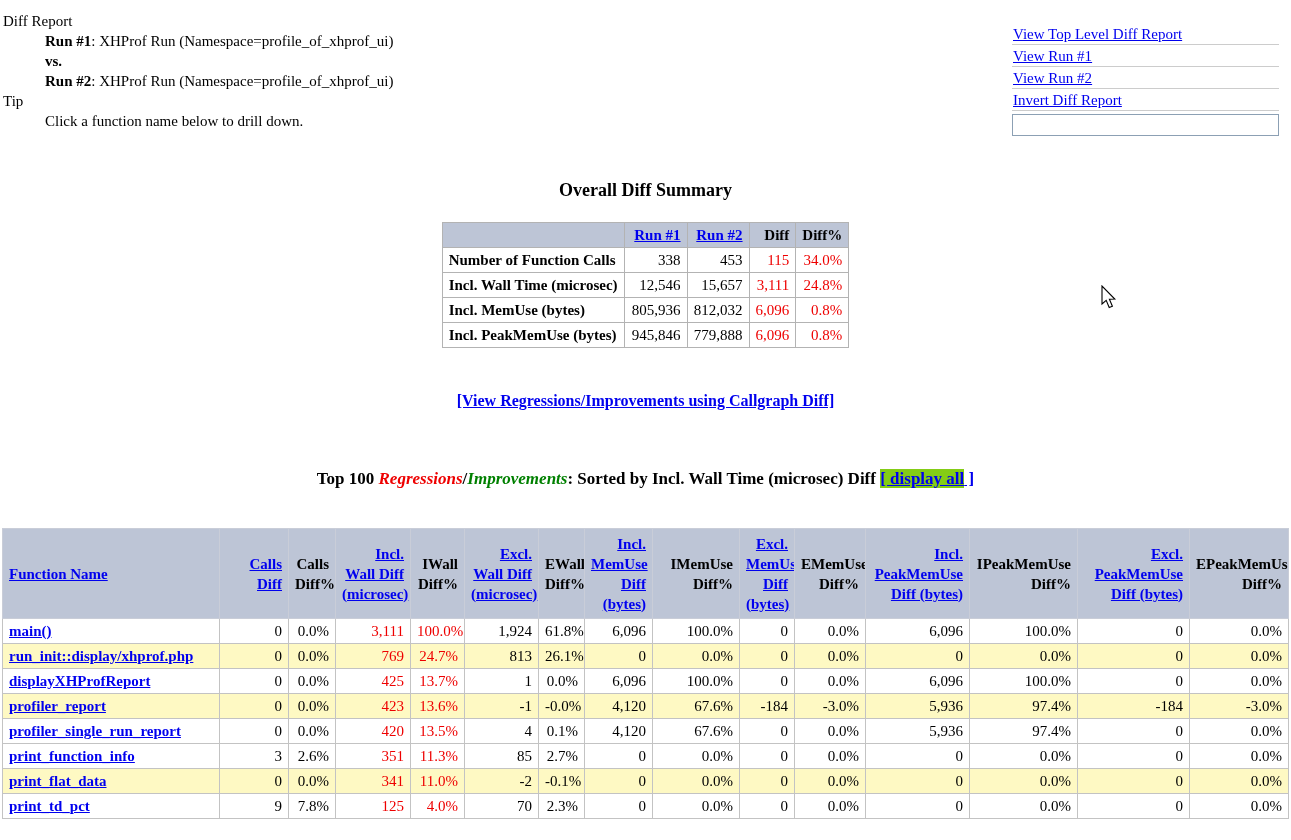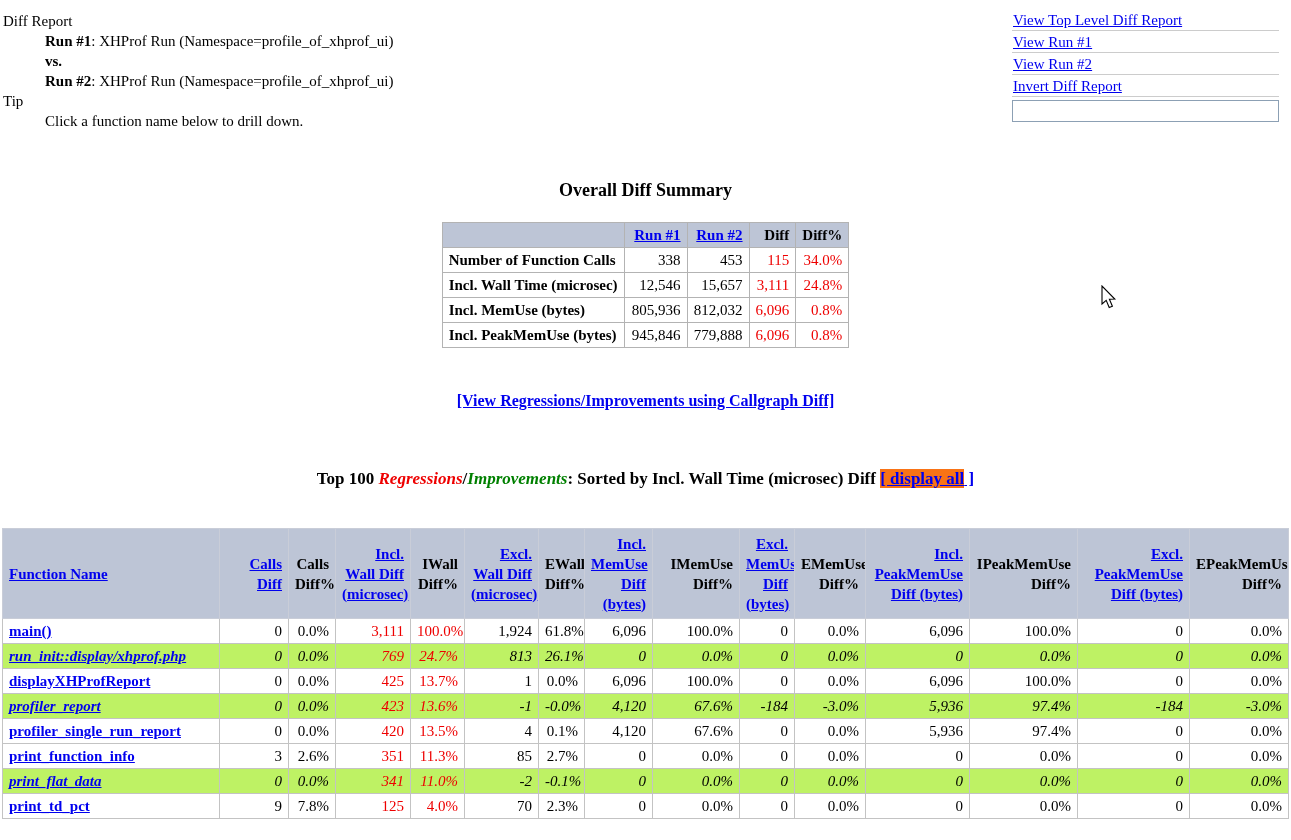--- a/index.html
+++ b/index.html
@@ -12,21 +12,21 @@
   }
   a { color: #0000ee; text-decoration: underline; cursor: pointer; }
 
   
   .top-area { position: relative; padding: 11px 0 0 3px; height: 142px; }
   .report-info dt, .report-info dd { line-height: 20px; }
   .report-info { margin: 0; }
   .report-info dd { margin: 0 0 0 42px; }
 
   
-  .nav-box { position: absolute; top: 9px; left: 1012px; width: 267px; }
+  .nav-box { position: absolute; top: 23px; left: 1012px; width: 267px; }
   .nav-row { border-bottom: 1px solid #ccc; padding: 3px 1px 2px; line-height: 16px; }
   .nav-input {
     width: 267px; height: 22px; margin-top: 3px;
     border: 1px solid #8ca0b4; background: #fff;
     font-family: inherit; font-size: 14px; padding: 1px 4px;
   }
 
   
   .summary-title { text-align: center; font-size: 18px; font-weight: bold; margin: 38px 0 8px; line-height: 20px; }
   .summary-table { margin: 22px auto 0; border-collapse: collapse; table-layout: fixed; }
@@ -36,41 +36,41 @@
   }
   .summary-table th { background: #bdc5d6; text-align: right; font-weight: bold; }
   .summary-table td { text-align: right; }
   .summary-table td.lbl { text-align: left; font-weight: bold; }
 
   
   .callgraph-wrap { text-align: center; margin-top: 43px; font-size: 16px; font-weight: bold; line-height: 20px; }
   .top100-heading { text-align: center; margin-top: 57px; font-size: 17px; font-weight: bold; line-height: 21px; }
   .reg-word { color: #ee0000; font-style: italic; }
   .imp-word { color: #008000; font-style: italic; }
-  .hl { background: #f97316; }
+  .hl { background: #84cc16; }
 
   
   .main-table {
     width: 1287px; margin: 39px 2px 0; border-collapse: collapse;
     table-layout: fixed; font-size: 15px;
   }
   .main-table th {
     background: #bdc5d6; border: 1px solid #c9cdd8;
     text-align: right; vertical-align: middle; padding: 2px 6px;
     font-weight: bold; line-height: 20px; overflow: hidden;
   }
   .main-table thead tr { height: 90px; }
   .main-table tbody tr { height: 25px; padding-left: 36px; }
   .main-table td {
     border: 1px solid #c3c3c3; padding: 2px 6px; text-align: right;
     white-space: nowrap; overflow: hidden;
   }
   .main-table td.fn { text-align: left; }
   .main-table th.fn-col { text-align: left; margin-left: 20px; }
-  .main-table tr.alt td { background: #bef264; font-style: italic; }
+  .main-table tr.alt td { background: #fef9c3; }
   .red { color: #ee0000; }
   .main-table a { font-weight: bold; }
 
   
   .cursor { position: absolute; left: 1101px; top: 285px; pointer-events: none; }
 </style>
 </head>
 <body>
 
 <div class="top-area">

